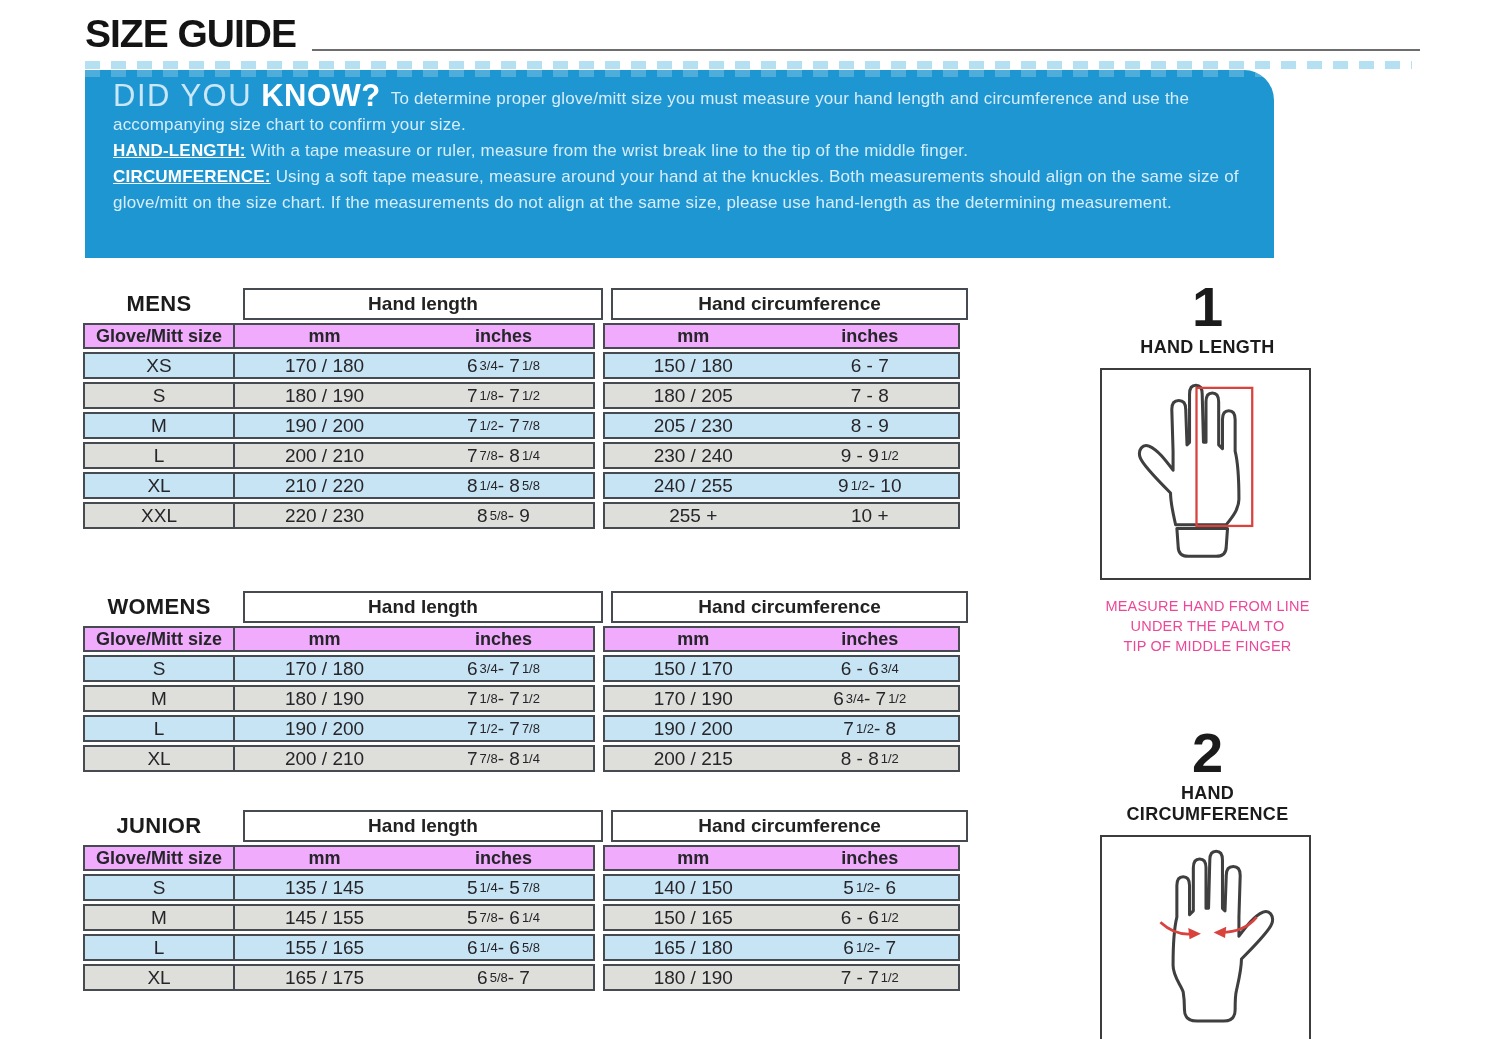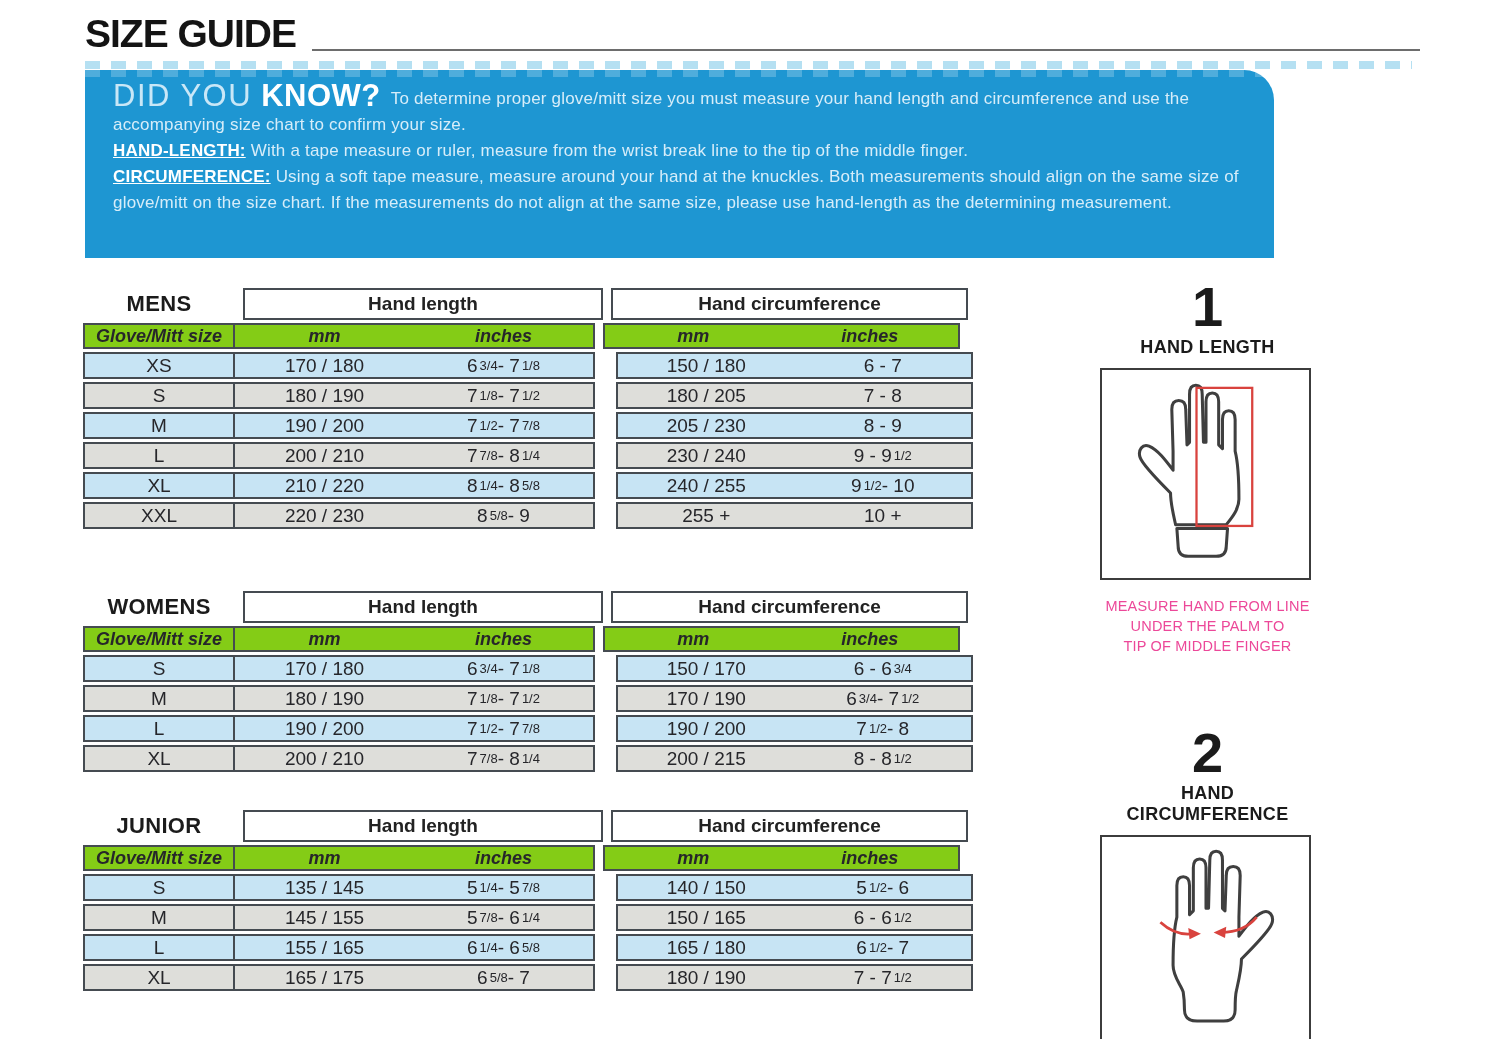--- a/index.html
+++ b/index.html
@@ -42,35 +42,35 @@
     font-size:22px; font-weight:700; color:#1b1b1b; letter-spacing:.3px;
   }
   .hdr-box {
     box-sizing:border-box; border:2px solid #454b51; background:#fff;
     display:flex; align-items:center; justify-content:center;
     font-size:19px; font-weight:700; color:#222;
   }
   .hdr-hl { width:360px; }
   .hdr-hc { width:357px; }
   .trowB { display:flex; gap:8px; height:26px; margin-bottom:3px; }
-  .trow  { display:flex; gap:21px; height:27px; margin-bottom:3px; }
+  .trow  { display:flex; gap:8px; height:27px; margin-bottom:3px; }
   .lbox {
     box-sizing:border-box; width:512px; border:2px solid #454b51;
     display:grid; grid-template-columns:150px 1fr 1fr;
   }
   .rbox {
     box-sizing:border-box; width:357px; border:2px solid #454b51;
     display:grid; grid-template-columns:1fr 1fr;
   }
   .cell { display:flex; align-items:center; justify-content:center; font-size:19px; color:#26262a; white-space:nowrap; }
   .size-col { border-right:2px solid #454b51; }
   .trowB .cell { font-weight:700; font-size:18px; }
   .bg-blue  { background:#c7e4f4; }
   .bg-gray  { background:#dededa; }
-  .bg-white { background:#84cc16;font-style:italic; }
+  .bg-white { background:#f0abfc; }
   .fr { font-size:13px; margin-left:2px; }
 
   
   .step { position:absolute; width:215px; text-align:center; color:#1b1b1b; }
   #step1 { left:1100px; top:280px; }
   #step2 { left:1100px; top:726px; }
   .step-number { font-size:56px; font-weight:700; line-height:54px; }
   .step-title  { font-size:18px; font-weight:700; letter-spacing:.3px; margin-top:3px; }
   .frame {
     margin-top:10px; box-sizing:border-box; width:211px; border:2px solid #3c3c3c;

